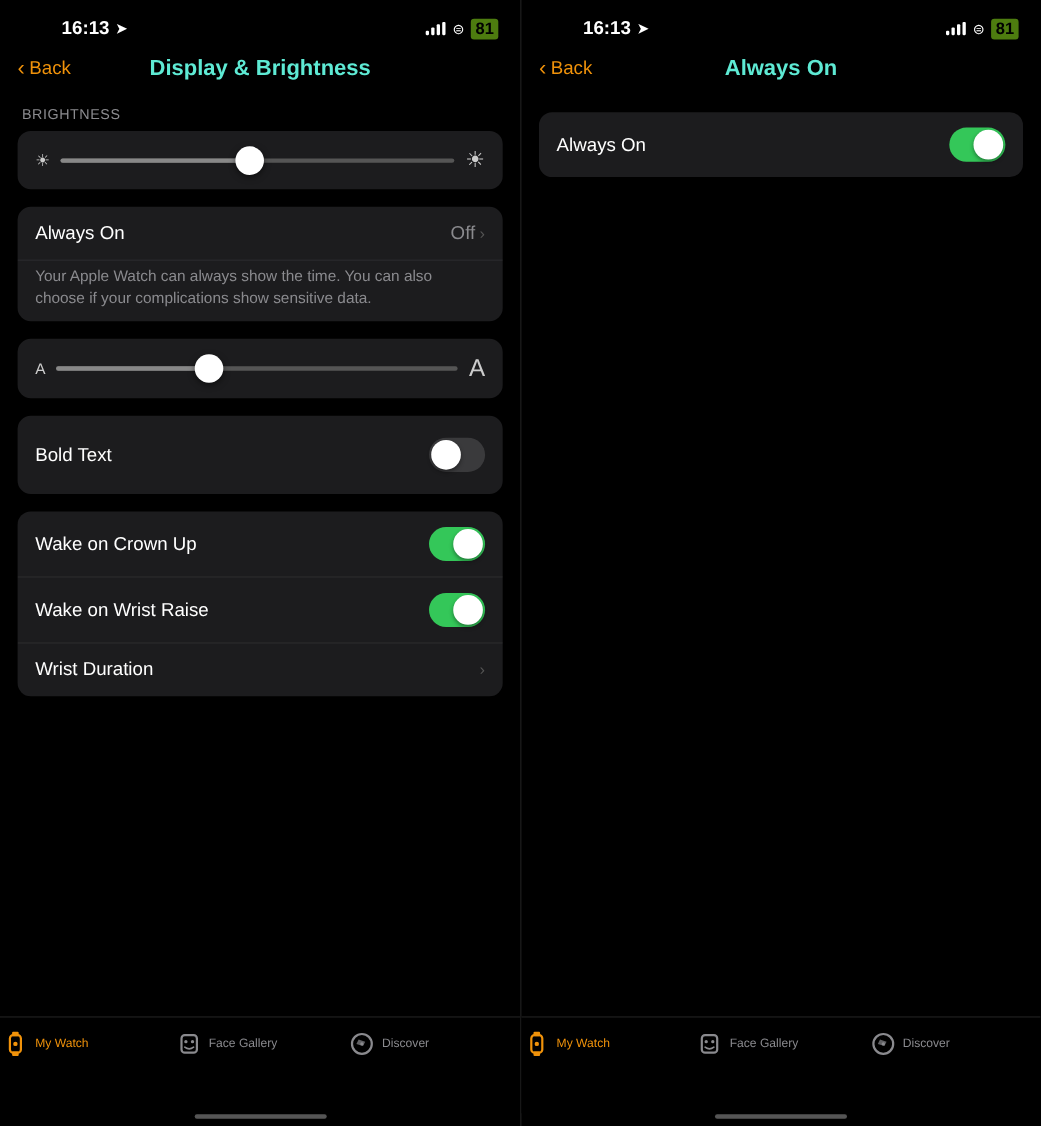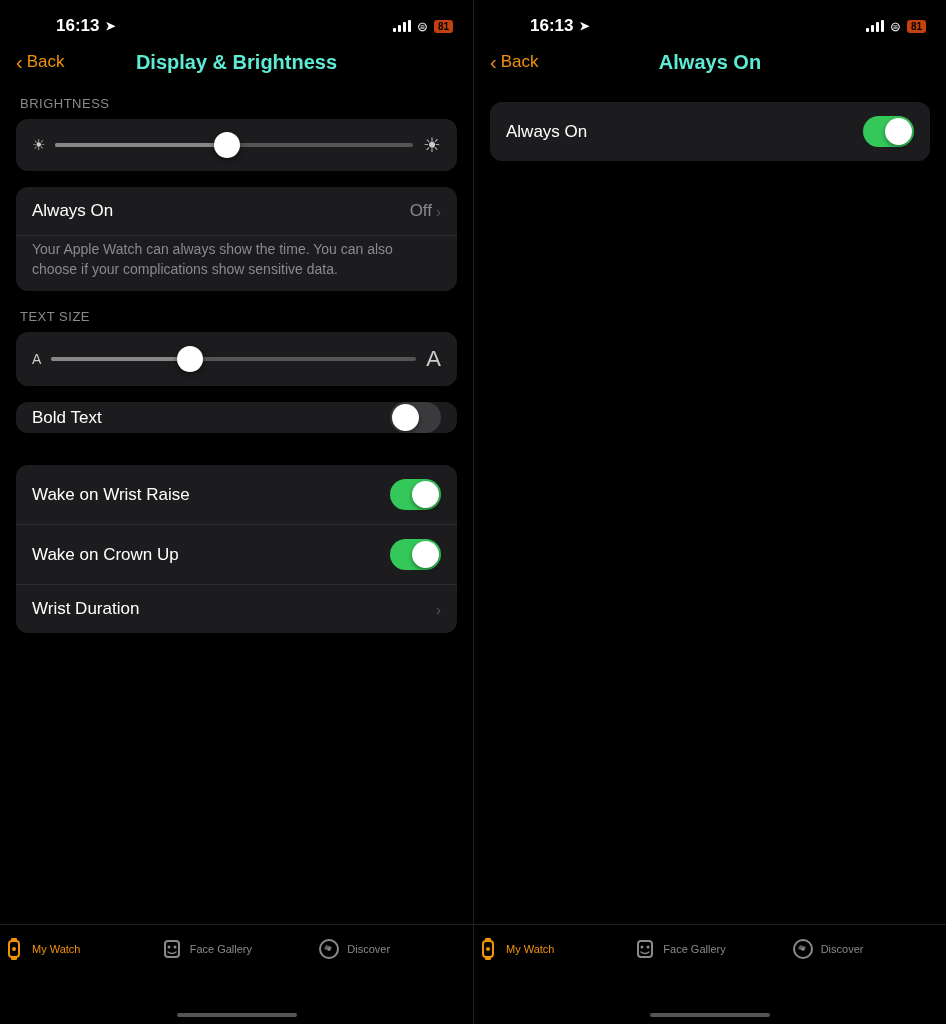--- a/index.html
+++ b/index.html
@@ -62,24 +62,24 @@
       background: #fff;
       border-radius: 1px;
     }
     .wifi-icon {
       color: #fff;
       font-size: 13px;
     }
     .battery-box {
       display: flex;
       align-items: flex-start;
-      background: #c2410c;
+      background: #4d7c0f;
       border-radius: 3px;
       padding: 1px 4px;
-      font-size: 10px;
+      font-size: 15px;
       font-weight: 600;
       color: #000;
       gap: 2px;
     }
 
     
     .nav-header {
       display: flex;
       align-items: center;
       padding: 8px 20px 10px 16px;
@@ -241,25 +241,25 @@
       box-shadow: 0 2px 4px rgba(0,0,0,0.4);
       transition: left 0.2s;
     }
     .toggle.off .toggle-thumb { left: 2px; }
     .toggle.on .toggle-thumb { left: 22px; }
 
     
     .bold-text-card {
       background: #1c1c1e;
       border-radius: 12px;
-      padding: 0 16px;
+      padding: 20px 16px;
       display: flex;
       align-items: center;
       justify-content: space-between;
-      margin-bottom: 32px;
+      margin-bottom: 16px;
     }
 
     
     .always-on-card {
       background: #1c1c1e;
       border-radius: 12px;
       padding: 14px 16px;
       display: flex;
       align-items: center;
       justify-content: space-between;
@@ -362,48 +362,47 @@
       <div class="setting-row">
         <span class="setting-label">Always On</span>
         <div class="setting-value">
           <span>Off</span>
           <span class="chevron-right">›</span>
         </div>
       </div>
       <div class="description-text">Your Apple Watch can always show the time. You can also choose if your complications show sensitive data.</div>
     </div>
 
-    <div class="section-label">TEXT SIZE</div>
     <div class="text-size-card">
       <span class="text-a-sm">A</span>
       <div class="slider-track">
         <div class="slider-fill" style="width:38%"></div>
         <div class="slider-thumb" style="left:38%"></div>
       </div>
       <span class="text-a-lg">A</span>
     </div>
 
     <div class="bold-text-card">
       <span class="setting-label">Bold Text</span>
       <div class="toggle off">
         <div class="toggle-thumb"></div>
       </div>
     </div>
 
     <div class="card">
 
       <div class="setting-row">
-        <span class="setting-label">Wake on Wrist Raise</span>
+        <span class="setting-label">Wake on Crown Up</span>
         <div class="toggle on">
           <div class="toggle-thumb"></div>
         </div>
       </div>
 
       <div class="setting-row">
-        <span class="setting-label">Wake on Crown Up</span>
+        <span class="setting-label">Wake on Wrist Raise</span>
         <div class="toggle on">
           <div class="toggle-thumb"></div>
         </div>
       </div>
 
       <div class="setting-row">
         <span class="setting-label">Wrist Duration</span>
         <span class="chevron-right">›</span>
       </div>
     </div>

